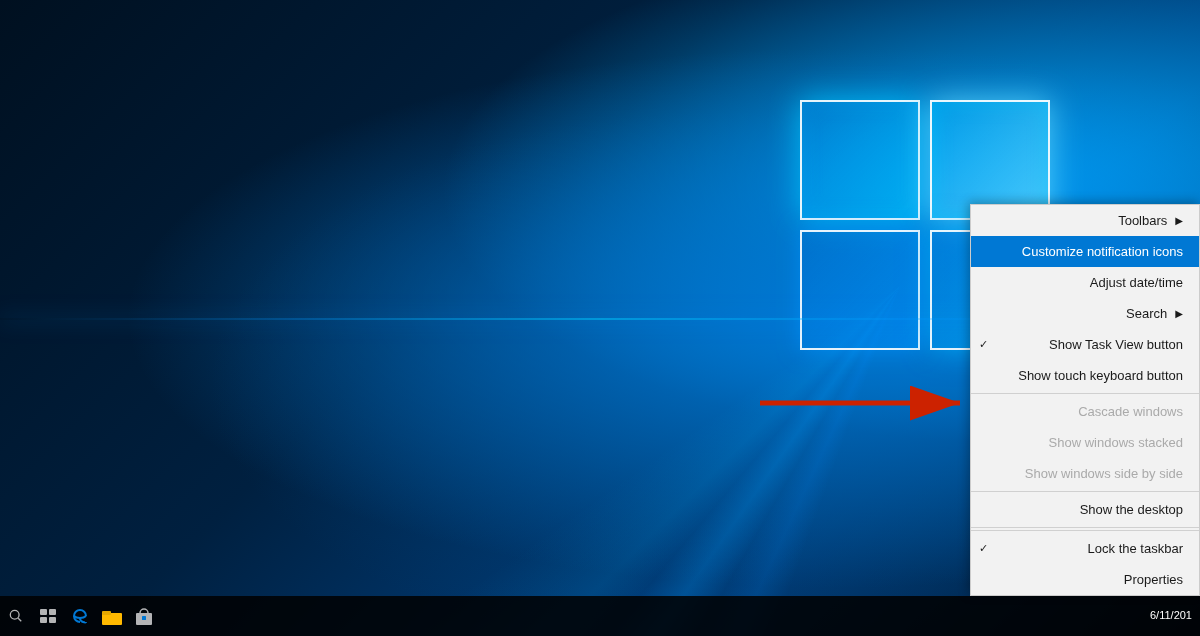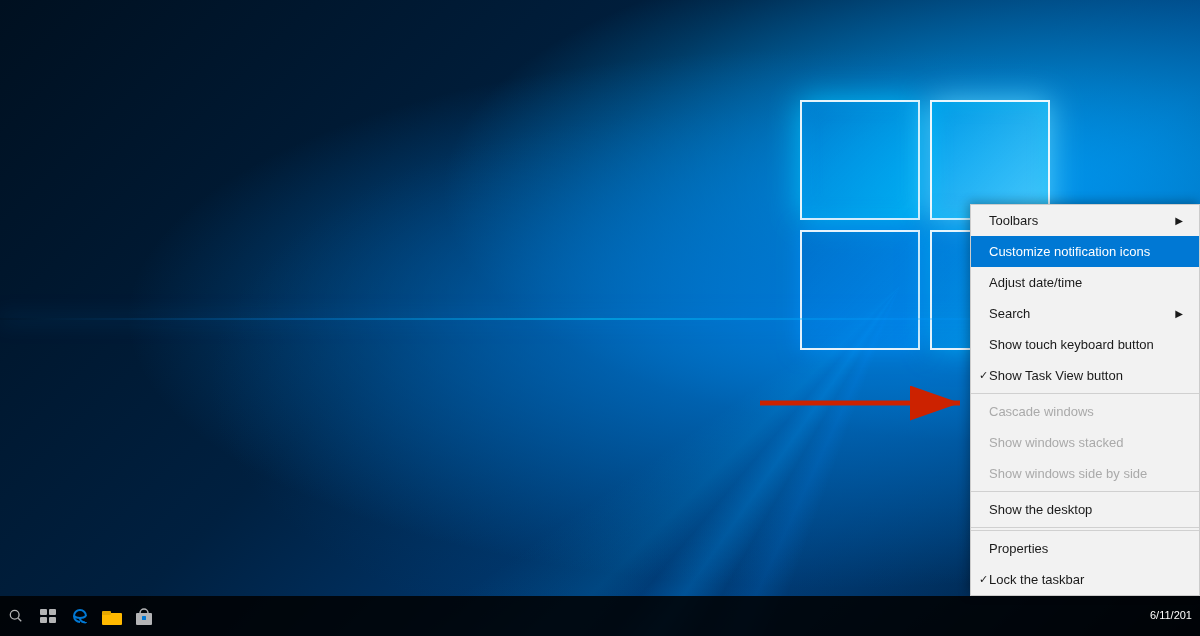--- a/index.html
+++ b/index.html
@@ -136,21 +136,21 @@
       color: #1a1a1a;
     }
 
     .menu-item {
       padding: 8px 16px 8px 18px;
       cursor: pointer;
       position: relative;
       white-space: nowrap;
       display: flex;
       align-items: center;
-      justify-content: space-between;
+      justify-content: flex-end;
     }
 
     .menu-item.highlighted {
       background: #0078d4;
       color: white;
     }
 
     .menu-item.disabled {
       color: #aaa;
       cursor: default;
@@ -236,47 +236,47 @@
       <div class="menu-item highlighted">
         <span>Customize notification icons</span>
       </div>
       <div class="menu-item">
         <span>Adjust date/time</span>
       </div>
       <div class="menu-item">
         <span>Search</span>
         <span class="menu-arrow">▶</span>
       </div>
-      <div class="menu-item">
-        <span>Show touch keyboard button</span>
-      </div>
       <div class="menu-item has-check">
         <span>Show Task View button</span>
+      </div>
+      <div class="menu-item">
+        <span>Show touch keyboard button</span>
       </div>
       <div class="menu-separator"></div>
       <div class="menu-item disabled">
         <span>Cascade windows</span>
       </div>
       <div class="menu-item disabled">
         <span>Show windows stacked</span>
       </div>
       <div class="menu-item disabled">
         <span>Show windows side by side</span>
       </div>
       <div class="menu-separator"></div>
       <div class="menu-item">
         <span>Show the desktop</span>
       </div>
       <div class="menu-separator"></div>
       <div class="menu-separator"></div>
-      <div class="menu-item">
-        <span>Properties</span>
-      </div>
       <div class="menu-item has-check">
         <span>Lock the taskbar</span>
+      </div>
+      <div class="menu-item">
+        <span>Properties</span>
       </div>
     </div>
 
   <div id="taskbar">
 
     <div class="taskbar-icon">
       <svg class="search-icon-svg" viewBox="0 0 16 16">
         <circle cx="6.5" cy="6.5" r="5" stroke="rgba(255,255,255,0.7)" stroke-width="1.5" fill="none"></circle>
         <line x1="10.5" y1="10.5" x2="14" y2="14" stroke="rgba(255,255,255,0.7)" stroke-width="1.5"></line>
       </svg>

